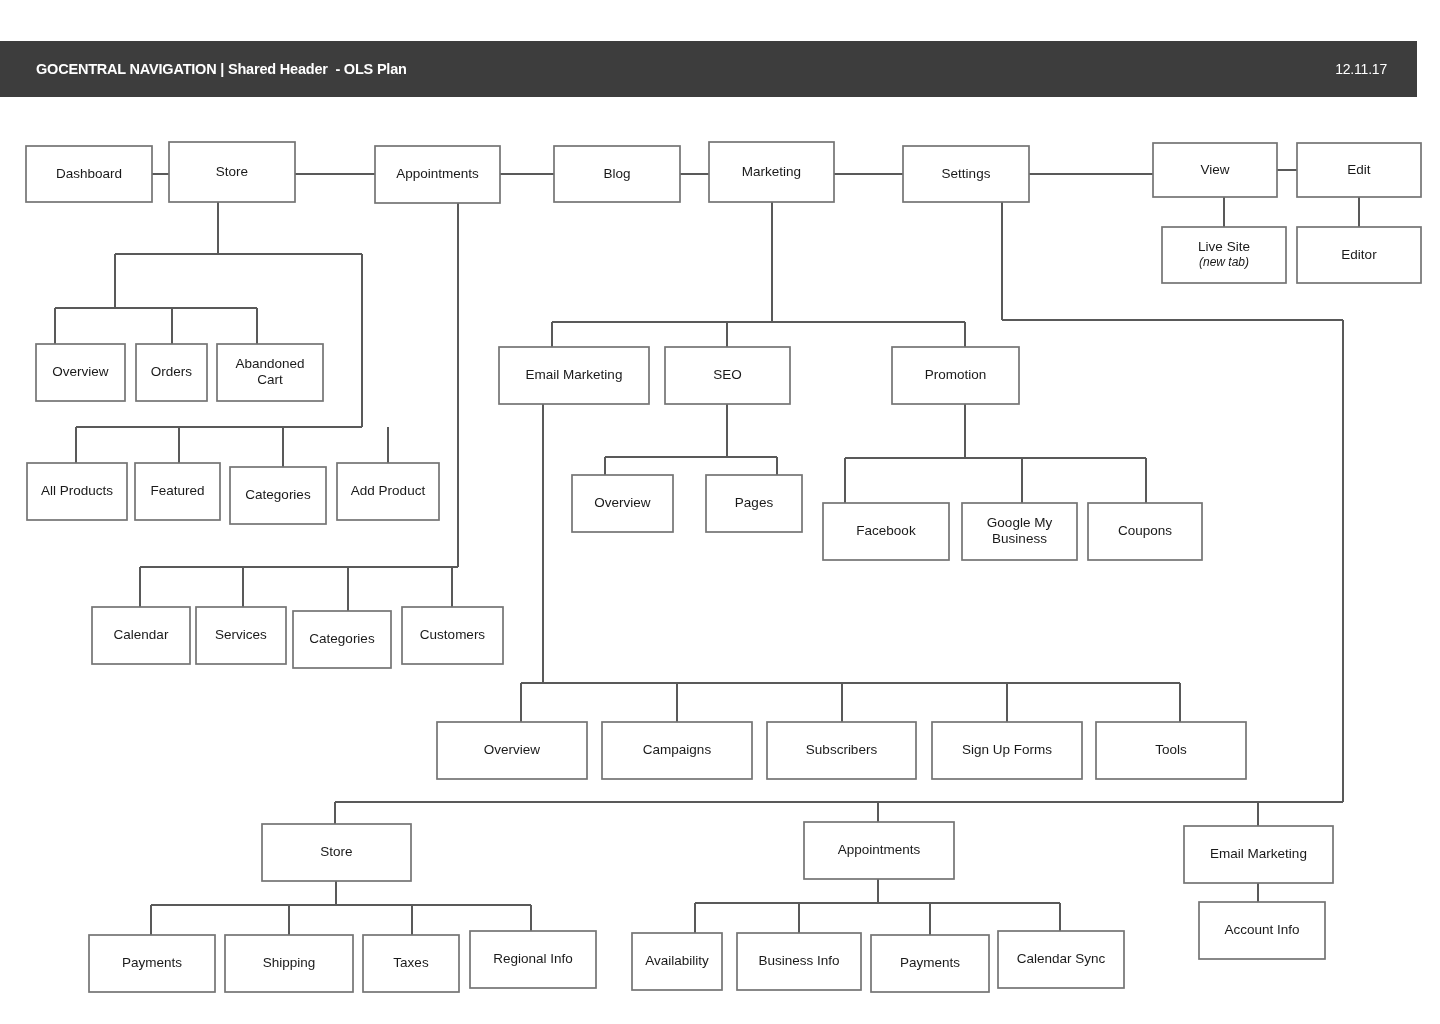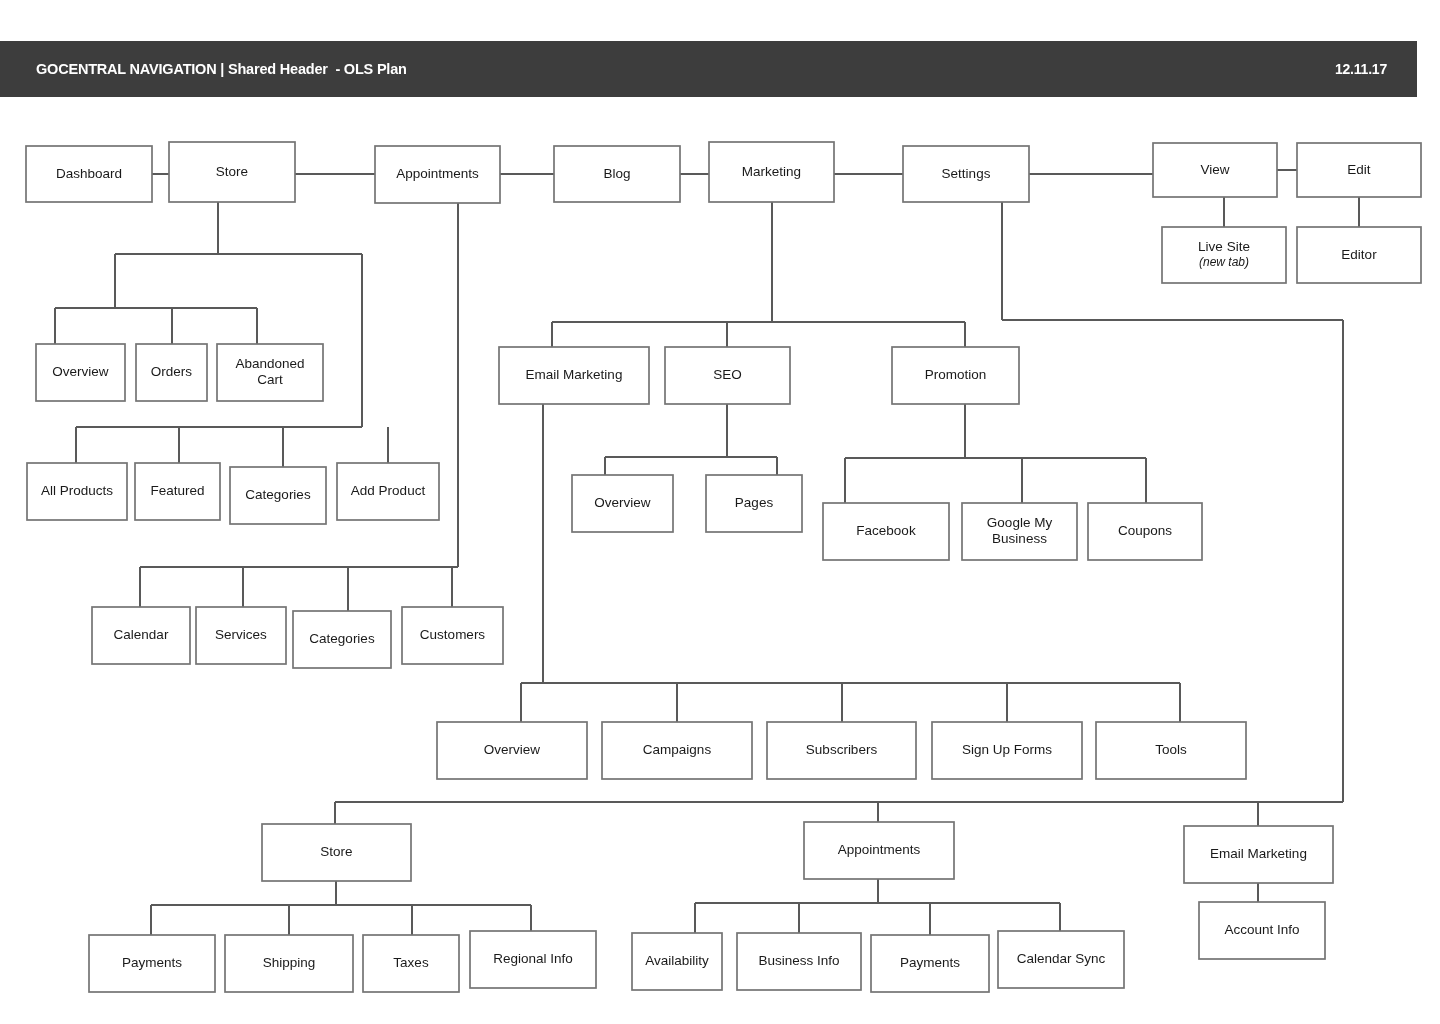--- a/index.html
+++ b/index.html
@@ -31,21 +31,21 @@
   #header-title {
     color: #ffffff;
     font-size: 14.5px;
     font-weight: bold;
     letter-spacing: -0.2px;
     white-space: pre;
   }
   #header-date {
     color: #ffffff;
     font-size: 14px;
-    font-weight: bold;
+    font-weight: normal;
     letter-spacing: -0.2px;
   }
   #diagram-canvas {
     position: absolute;
     left: 0;
     top: 56px;
     width: 1440px;
     height: 900px;
   }
   svg.flow {

